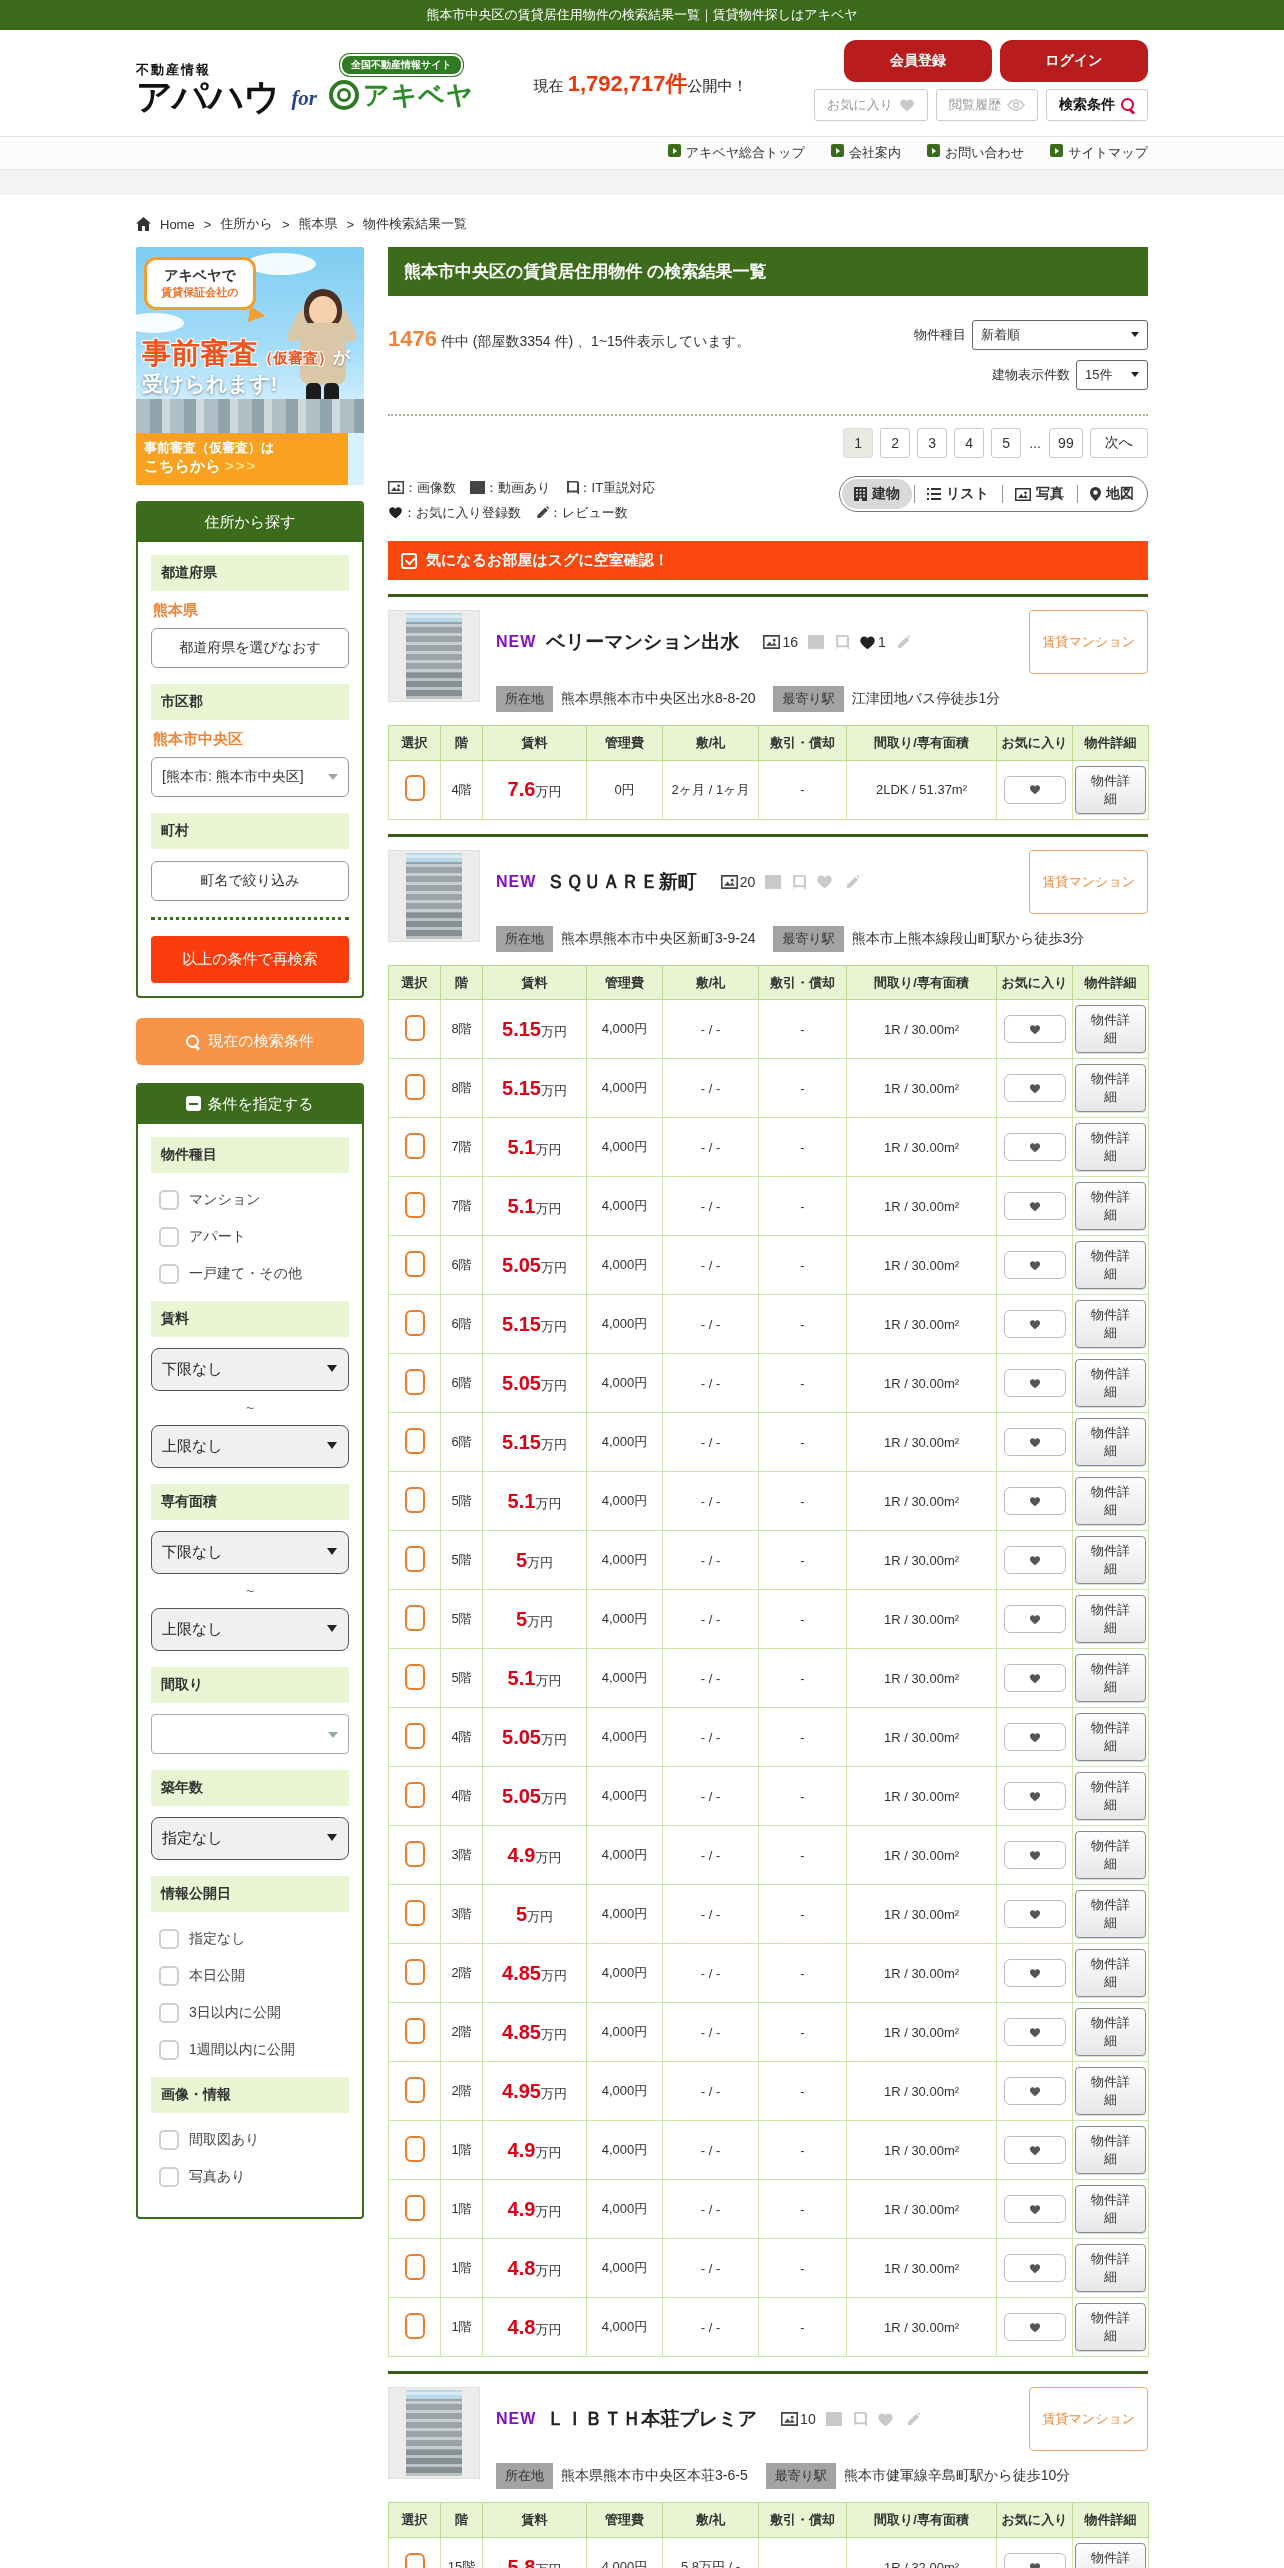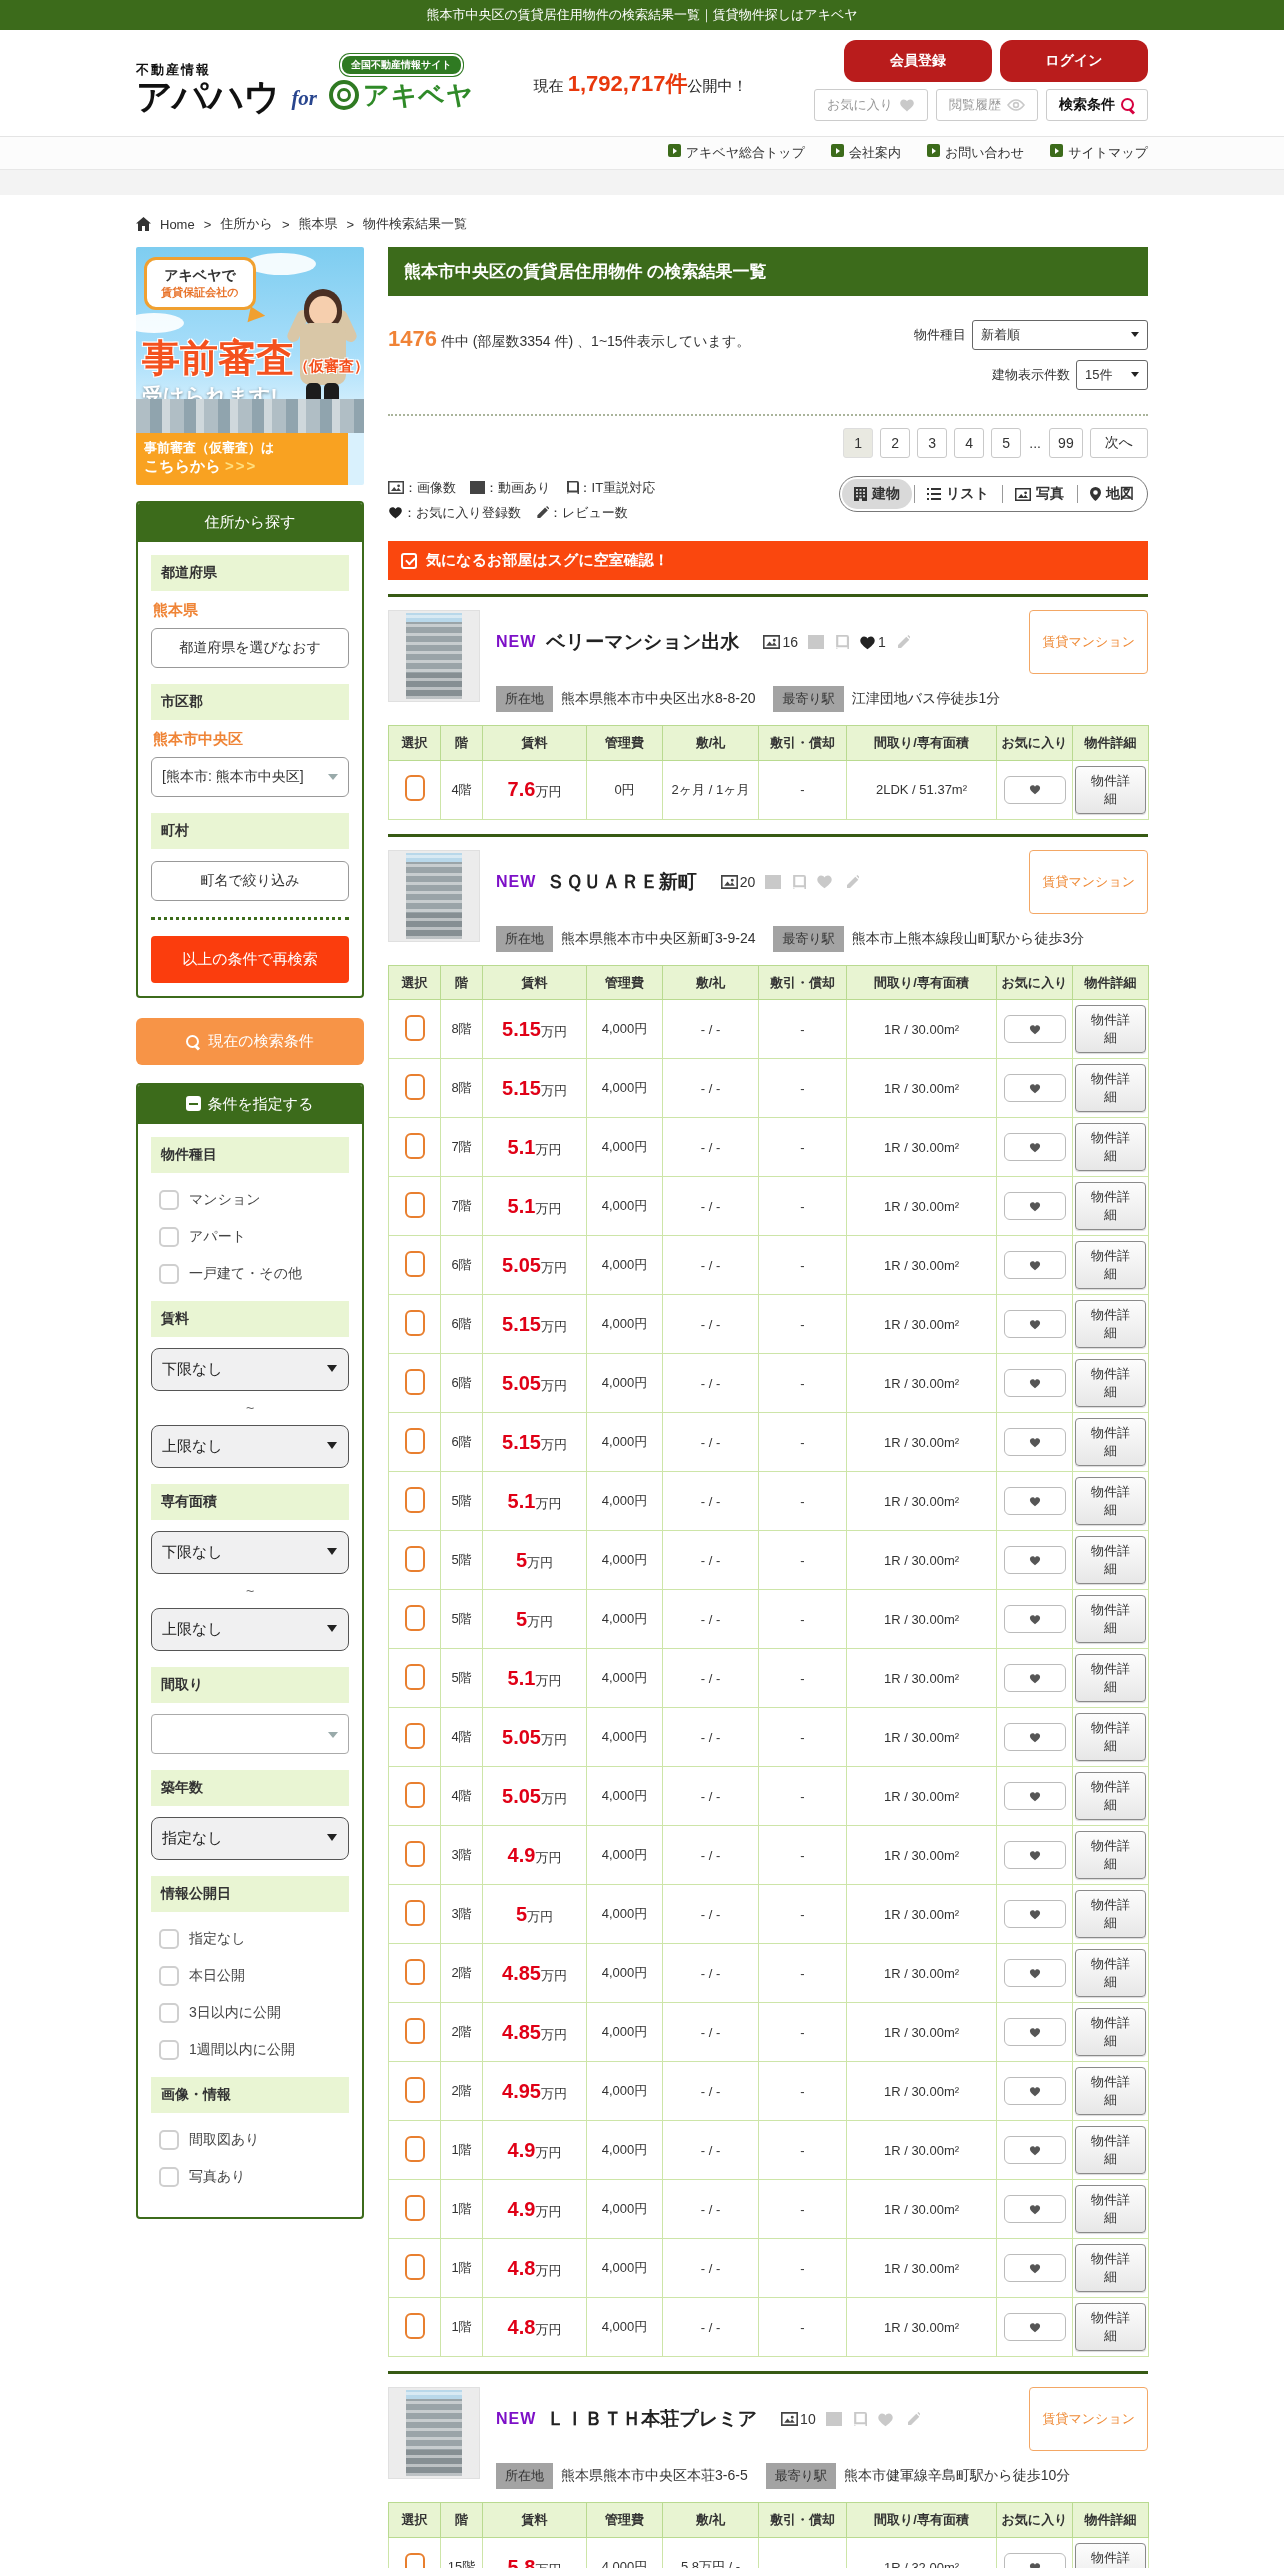--- a/index.html
+++ b/index.html
@@ -44,21 +44,21 @@
   .banner { width:228px; height:238px; position:relative; overflow:hidden; border-radius:2px;
     background:linear-gradient(180deg,#7ecdf0 0%,#a8defa 45%,#d9f1fd 70%); cursor:pointer;}
   .cloud { position:absolute; background:#fff; border-radius:50%; opacity:.9;}
   .bubble { position:absolute; left:8px; top:10px; width:112px; background:#fff; border:3px solid #f0a030;
     border-radius:12px; padding:7px 4px; text-align:center; }
   .bubble .b1 { font-size:14px; font-weight:bold; color:#333;}
   .bubble .b2 { font-size:11px; font-weight:bold; color:#e8732a;}
   .bubble::after{ content:""; position:absolute; right:-12px; top:48px; border-left:16px solid #f0a030;
     border-top:6px solid transparent; border-bottom:10px solid transparent; transform:rotate(12deg);}
   .slogan { position:absolute; left:6px; top:88px; line-height:1.25; white-space:nowrap;}
-  .slogan .s1 { font-size:38px; font-weight:bold; color:#f4511e;
+  .slogan .s1 { font-size:29px; font-weight:bold; color:#f4511e;
     text-shadow:-1px -1px 0 #fff,1px -1px 0 #fff,-1px 1px 0 #fff,1px 1px 0 #fff;}
   .slogan .s1b { font-size:15px; font-weight:bold; color:#f4511e;
     text-shadow:-1px -1px 0 #fff,1px -1px 0 #fff,-1px 1px 0 #fff,1px 1px 0 #fff;}
   .slogan .s1c { font-size:17px; font-weight:bold; color:#fff; text-shadow:0 1px 2px rgba(0,0,0,.35);}
   .slogan .s2 { font-size:21px; font-weight:bold; color:#fff; text-shadow:0 1px 3px rgba(0,0,0,.45); }
   .city { position:absolute; left:0; right:0; bottom:52px; height:34px;
     background:repeating-linear-gradient(90deg,#b0bec5 0 14px,#90a4ae 14px 26px,#cfd8dc 26px 34px);}
   .bfoot { position:absolute; left:0; right:16px; bottom:0; height:52px; background:#f9a221; padding:6px 8px;}
   .bfoot .f1 { font-size:13px; font-weight:bold; color:#fff; }
   .bfoot .f2 { font-size:15px; font-weight:bold; color:#fff; }

